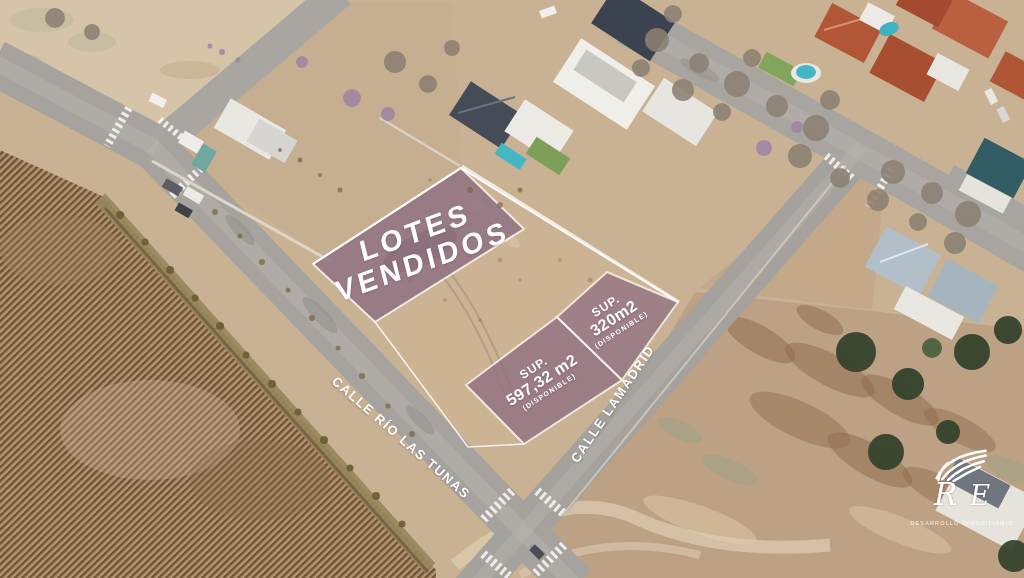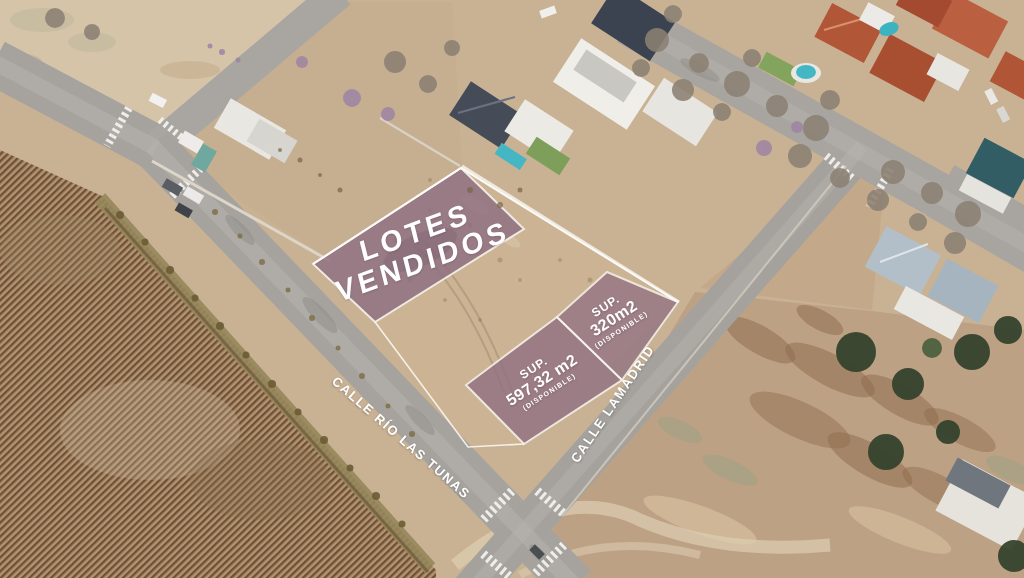--- a/index.html
+++ b/index.html
@@ -306,14 +306,30 @@
 <div class="label lot-label" style="left:613px;top:317px;">
   <div class="sup">SUP.</div>
   <div class="area">320m2</div>
   <div class="status">(DISPONIBLE)</div>
 </div>
 
 <div class="label street-label street-tunas" style="left:401px;top:438px;">CALLE RÍO LAS TUNAS</div>
 
 <div class="label street-label street-lamadrid" style="left:613px;top:404px;">CALLE LAMADRID</div>
 
+<div class="logo">
+  <div class="monogram">
+    <svg class="wing" viewBox="0 0 60 36">
+      <g fill="none" stroke="#ffffff" stroke-width="2.6" stroke-linecap="round">
+        <path d="M2,32 Q14,8 54,3"></path>
+        <path d="M8,33 Q22,14 54,8"></path>
+        <path d="M14,34 Q28,20 52,14"></path>
+        <path d="M20,35 Q34,26 48,20"></path>
+        <path d="M4,34 Q6,22 14,16"></path>
+      </g>
+    </svg>
+    <span class="mono-r">R</span>
+    <span class="mono-e">E</span>
+  </div>
+  <div class="tagline">DESARROLLO INMOBILIARIO</div>
+</div>
 
 </div>
 
 </body></html>

